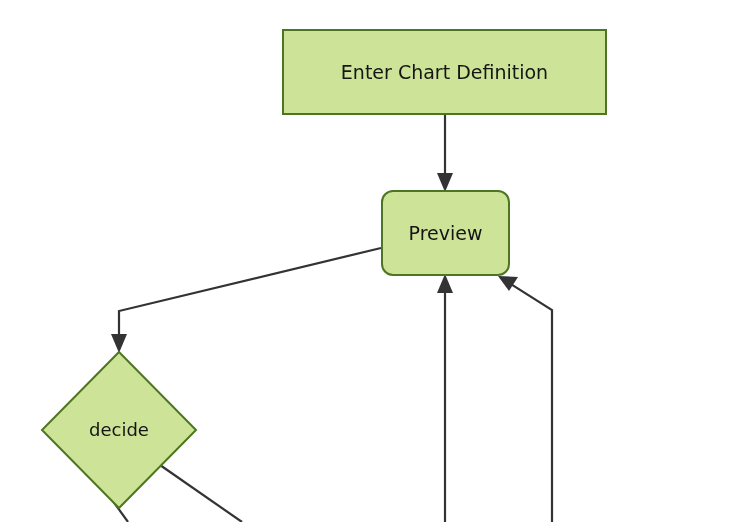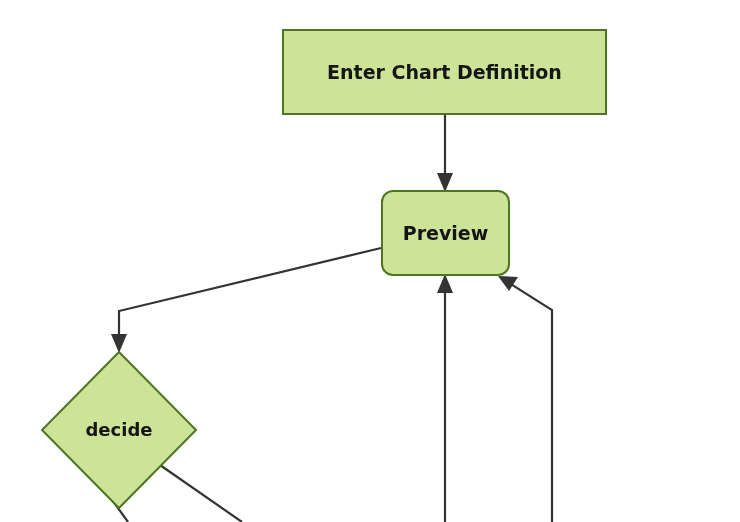--- a/index.html
+++ b/index.html
@@ -10,21 +10,20 @@
   }
   body {
     font-family: "DejaVu Sans", "Liberation Sans", sans-serif;
   }
   #diagram-canvas {
     position: relative;
     width: 740px;
     height: 522px;
     background: #ffffff;
     overflow: hidden;
-    font-weight: bold;
   }
   #flow-svg {
     position: absolute;
     top: 0;
     left: 0;
     width: 740px;
     height: 522px;
     display: block;
   }
   .node-shape {

